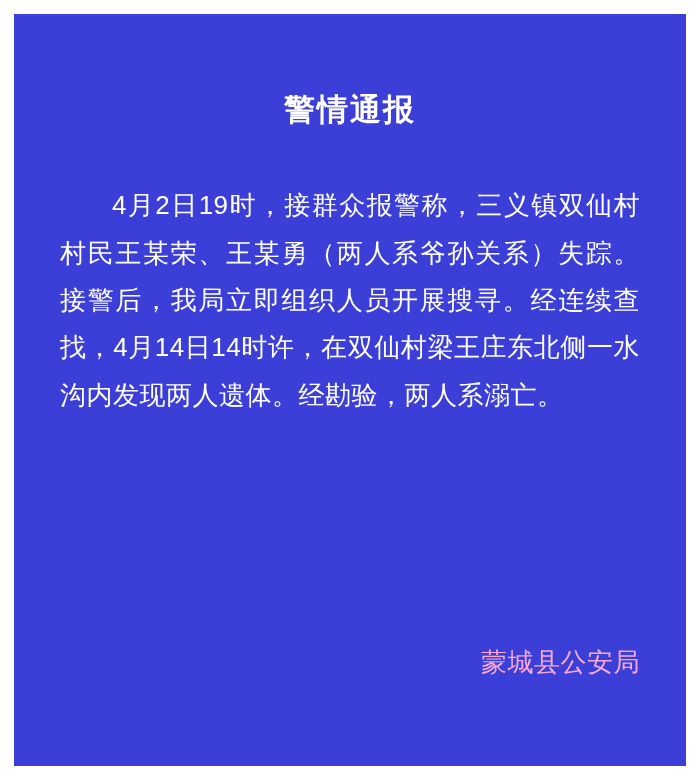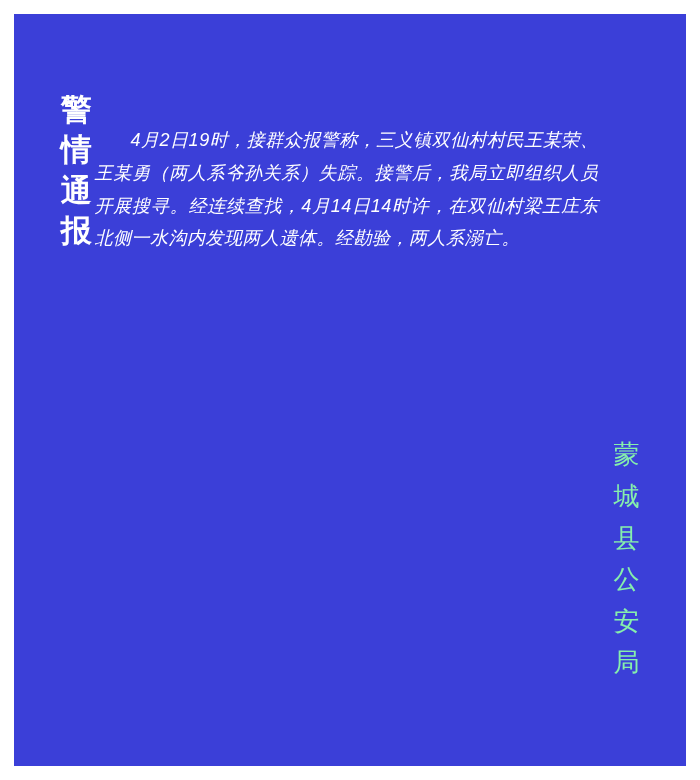--- a/index.html
+++ b/index.html
@@ -16,46 +16,45 @@
   .notice-card {
     position: absolute;
     left: 14px;
     top: 14px;
     width: 672px;
     height: 752px;
     background: #3b3fd8;
     box-sizing: border-box;
     padding: 58px 46px 30px 46px;
     display: flex;
-    flex-direction: row;
+    flex-direction: column;
   }
   .notice-title {
     color: #ffffff;
     font-size: 31px;
     font-weight: bold;
     text-align: center;
     letter-spacing: 2px;
     margin: 18px 0 0 0;
     line-height: 1.3;
   }
   .notice-body {
     color: #ffffff;
-    font-size: 18px;
+    font-size: 26px;
     line-height: 1.82;
     margin-top: 52px;
     text-align: justify;
     text-indent: 2em;
     letter-spacing: 0.5px;
-    font-style: italic;
   }
   .notice-signature {
     margin-top: auto;
     margin-bottom: 52px;
     text-align: right;
-    color: #86efac;
+    color: #f9a8d4;
     font-size: 26px;
     line-height: 1.6;
   }
   .sig-line {
     display: block;
     letter-spacing: 0.5px;
   }
 </style>
 </head>
 <body>

